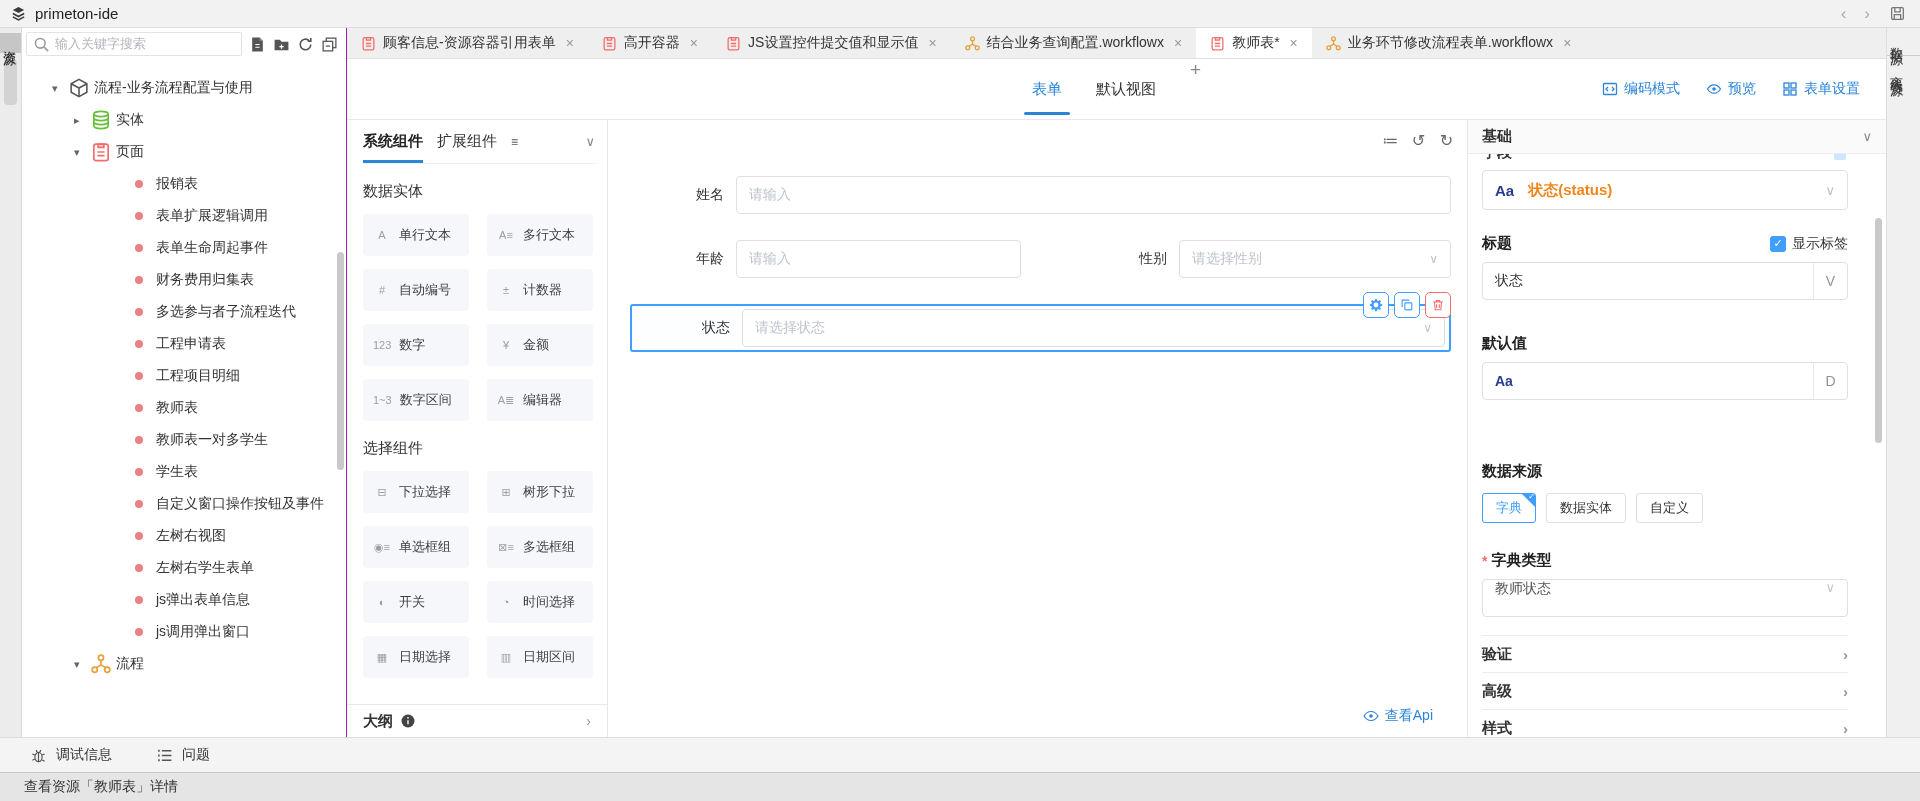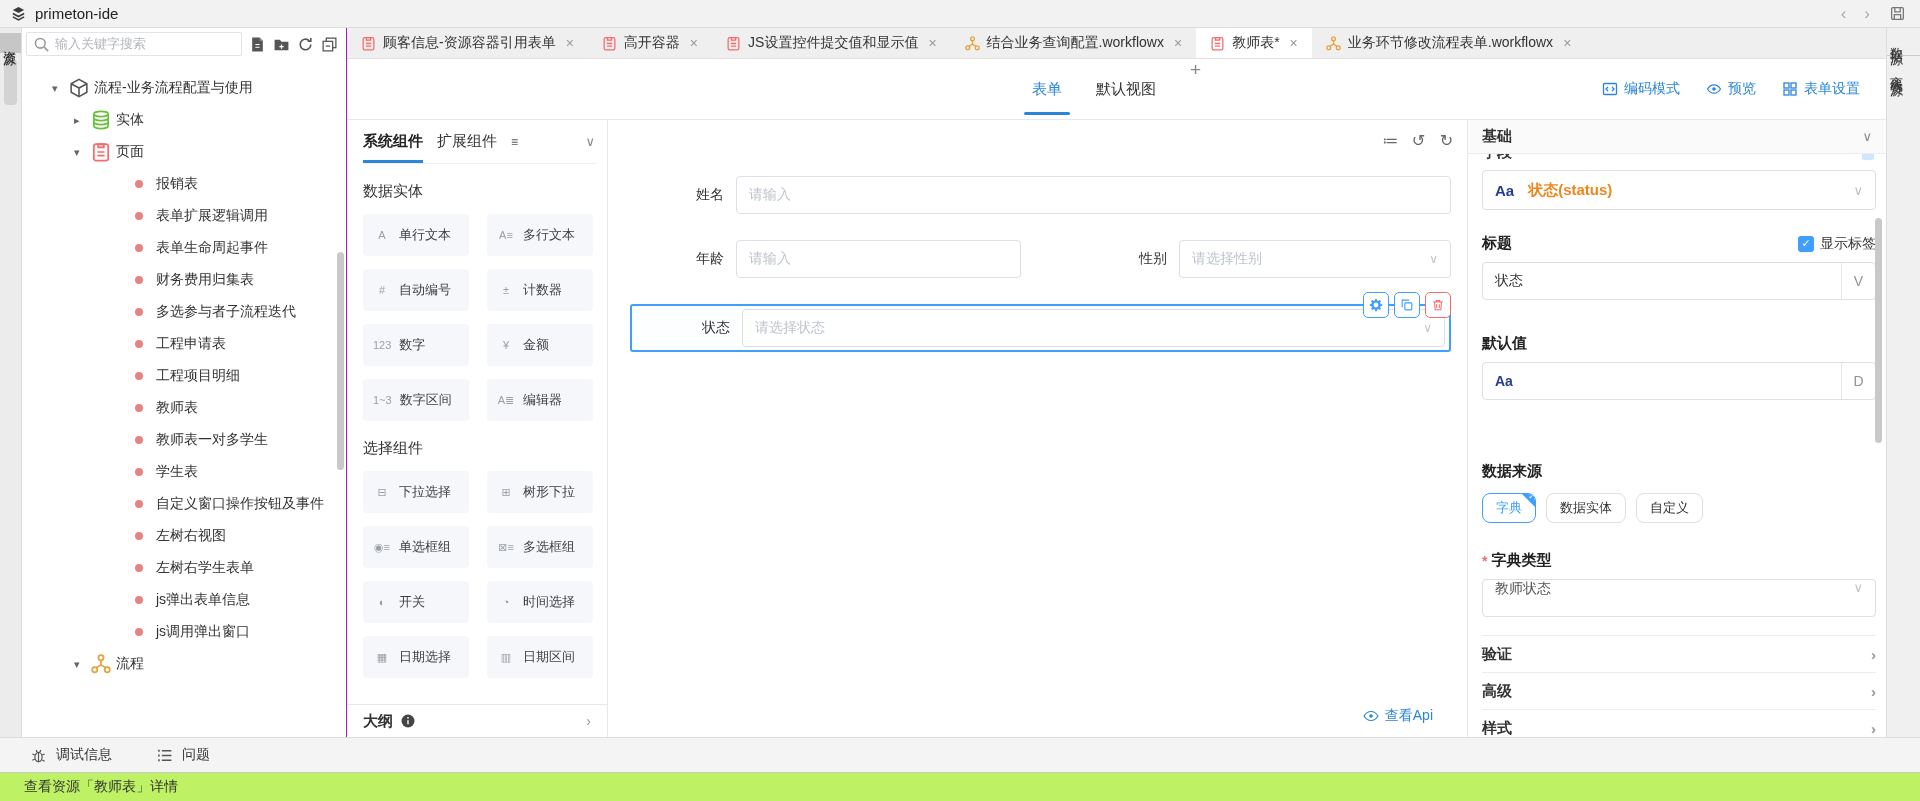--- a/index.html
+++ b/index.html
@@ -111,21 +111,21 @@
   .act-btn.danger { border-color:#f56c6c; }
   .api-link { position:absolute; right:34px; bottom:12px; display:flex; gap:6px; align-items:center;
               color:#2b85d8; font-size:14px; }
   .api-link .ico { width:16px; height:13px; }
 
   
   .props { width:419px; border-left:1px solid #e8e8e8; position:relative; background:#fff; }
   .p-head { height:34px; background:#fafafa; border-bottom:1px solid #ececec; display:flex;
             align-items:center; padding:0 14px; font-size:15px; font-weight:700; color:#333; }
   .p-head .chev { margin-left:auto; color:#888; font-weight:400; font-size:13px; }
-  .p-body { padding:0 10px 0 14px; position:relative; }
+  .p-body { padding:0 38px 0 14px; position:relative; }
   .clip-row { height:12px; overflow:hidden; position:relative; }
   .clip-row .cl { position:absolute; top:-11px; left:0; font-size:15px; font-weight:700; }
   .clip-row .cb { position:absolute; top:-4px; right:2px; width:12px; height:10px;
                   background:#cfe6fb; border-radius:2px; }
   .fsel { height:40px; border:1px solid #dcdfe6; border-radius:4px; display:flex;
           align-items:center; padding:0 12px; margin-top:4px; }
   .fsel .aa { font-weight:800; color:#273c8e; font-size:15px; }
   .fsel .fv { margin-left:14px; color:#f0861a; font-weight:700; font-size:15px; }
   .fsel .chev { margin-left:auto; color:#b9bec7; font-size:13px; }
   .p-label-row { display:flex; align-items:center; margin-top:24px; margin-bottom:9px; }
@@ -134,21 +134,21 @@
   .checkbox { width:16px; height:16px; background:#409eff; border-radius:3px; color:#fff;
               font-size:11px; display:flex; align-items:center; justify-content:center; }
   .igroup { height:38px; border:1px solid #dcdfe6; border-radius:4px; display:flex; align-items:center; }
   .igroup .val { flex:1; padding:0 12px; font-size:14px; color:#333; }
   .igroup .val.navy { font-weight:800; color:#273c8e; }
   .igroup .addon { width:34px; align-self:stretch; border-left:1px solid #e4e7ed; display:flex;
                    align-items:center; justify-content:center; color:#909399; font-size:14px; }
   .mt34 { margin-top:34px; }
   .mt62 { margin-top:62px; margin-bottom:8px;font-family:Liberation Mono, monospace; }
   .ds-opts { display:flex; gap:10px; margin-top:12px; }
-  .ds-btn { height:30px; padding:0 13px; border:1px solid #dcdfe6; border-radius:8px; font-size:13px;
+  .ds-btn { height:30px; padding:0 13px; border:1px solid #dcdfe6; border-radius:3px; font-size:13px;
             display:flex; align-items:center; position:relative; color:#333; background:#fff; overflow:hidden; }
   .ds-btn.active { border-color:#409eff; color:#409eff; }
   .ds-btn.active::after { content:""; position:absolute; top:0; right:0;
                           border-top:13px solid #409eff; border-left:13px solid transparent; }
   .ds-btn.active::before { content:"✓"; position:absolute; top:-2px; right:0; color:#fff;
                            font-size:8px; z-index:1; }
   .p-select { height:38px; border:1px solid #dcdfe6; border-radius:4px; display:flex; align-items:flex-start;
               padding:0 12px; font-size:14px; color:#555; margin-top:9px; }
   .p-select .chev { margin-left:auto; color:#c0c4cc; font-size:13px; }
   .req { color:#f56c6c; margin-right:4px; font-weight:700; }
@@ -163,21 +163,21 @@
               border-left:1px solid #ddd; }
   .rtab { writing-mode:vertical-lr; text-orientation:upright; display:block; margin:0 auto;
           text-align:center; font-size:13px; color:#333; letter-spacing:3px; padding:9px 0; width:100%; }
   .rtab + .rtab { border-top:1px solid #ccc; }
 
   
   .bottombar { position:absolute; left:0; right:0; bottom:29px; height:35px; background:#f4f4f4;
                border-top:1px solid #ddd; display:flex; align-items:center; gap:44px; padding-left:30px; }
   .bb-tab { display:flex; align-items:center; gap:9px; font-size:14px; color:#333; }
   .bb-tab .ico { width:17px; height:17px; }
-  .statusbar { position:absolute; left:0; right:0; bottom:0; height:29px; background:#bef264;
+  .statusbar { position:absolute; left:0; right:0; bottom:0; height:29px; background:#e5e5e5;
                border-top:1px solid #c9c9c9; display:flex; align-items:center; padding-left:24px;
                font-size:14px; color:#333; }
 </style>
 </head>
 <body>
 
 <div class="titlebar">
   <span class="logo">
       <svg viewBox="0 0 18 18">
         <path d="M3 5.2 9 2l6 3.2L9 8.4z" fill="#3a3a3a"></path>

